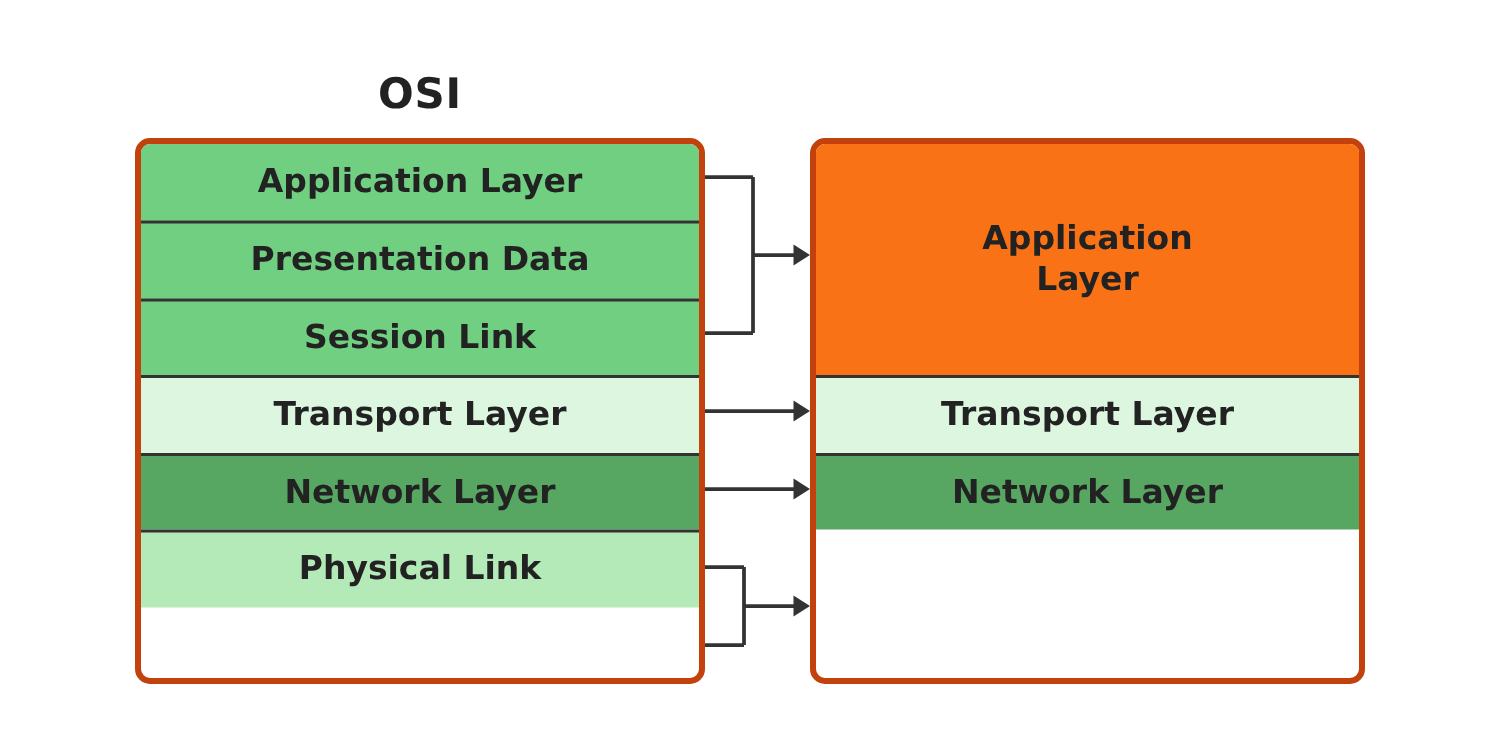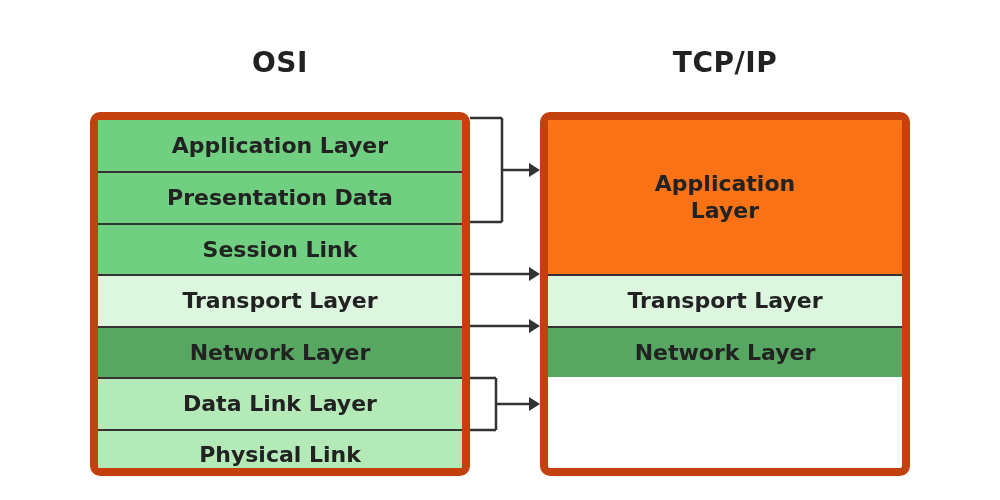--- a/index.html
+++ b/index.html
@@ -25,25 +25,24 @@
     font-weight: 700;
     color: #222222;
     letter-spacing: 0.5px;
   }
   #osi-title { left: 90px; width: 380px; }
   #tcpip-title { left: 540px; width: 370px; }
 
   .stack {
     position: absolute;
     top: 92px;
-    border: 8px solid #c2410c;
+    border: 4px solid #c2410c;
     border-radius: 10px;
     overflow: hidden;
     box-sizing: border-box;
-    margin-top: 20px;
   }
   #osi-box { left: 90px; width: 380px; height: 364px; }
   #tcpip-box { left: 540px; width: 370px; height: 364px; }
 
   .layer-row {
     display: flex;
     align-items: center;
     justify-content: center;
     text-align: center;
     font-size: 22px;
@@ -70,29 +69,27 @@
     pointer-events: none;
   }
 </style>
 </head>
 <body>
 
 <div class="canvas">
 
   <div class="col-title" id="osi-title">OSI</div>
 
-  <div class="col-title" id="tcpip-title">TCP/IP</div>
 
   <div class="stack" id="osi-box">
     <div class="layer-row" style="background: rgb(113, 207, 129);">Application Layer</div>
     <div class="layer-row" style="background: rgb(113, 207, 129);">Presentation Data</div>
     <div class="layer-row" style="background: rgb(113, 207, 129);">Session Link</div>
     <div class="layer-row" style="background: rgb(220, 246, 223);">Transport Layer</div>
     <div class="layer-row" style="background: rgb(87, 167, 99);">Network Layer</div>
-    <div class="layer-row" style="background: rgb(180, 234, 184);">Data Link Layer</div>
     <div class="layer-row" style="background: rgb(180, 234, 184);">Physical Link</div>
   </div>
 
   <div class="stack" id="tcpip-box">
     <div class="layer-row r-span3" style="background: #f97316;">Application
 Layer</div>
     <div class="layer-row r-span1" style="background: rgb(220, 246, 223);">Transport Layer</div>
     <div class="layer-row r-span1" style="background: rgb(87, 167, 99);">Network Layer</div>
   </div>
 

